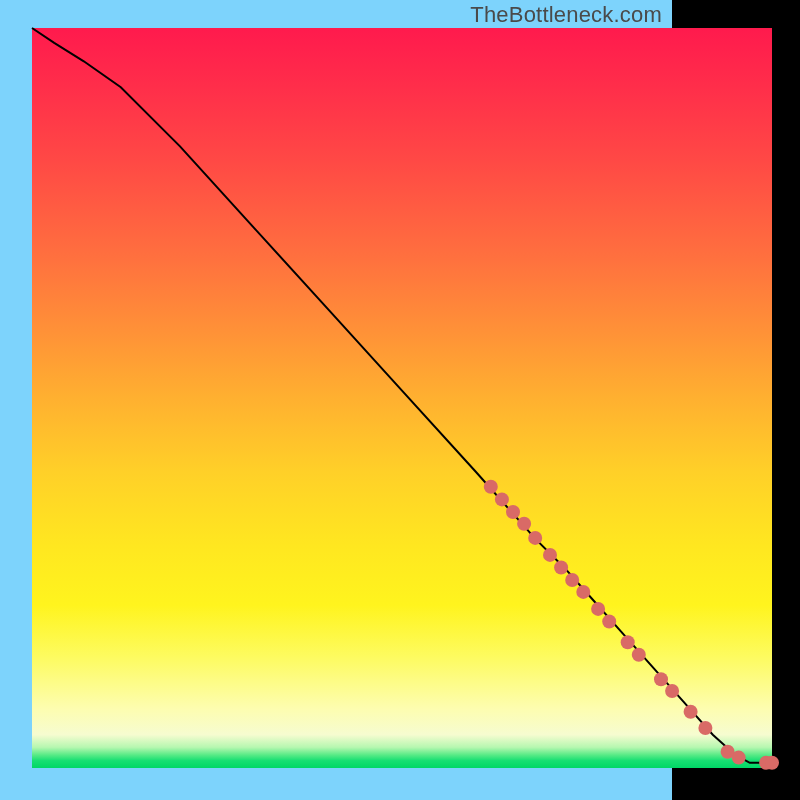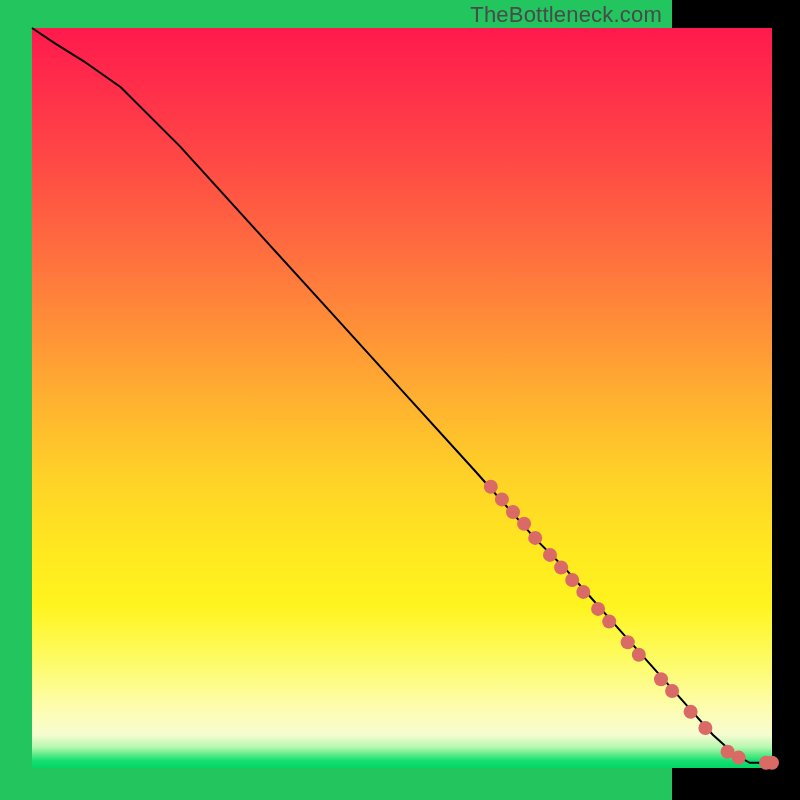--- a/index.html
+++ b/index.html
@@ -8,21 +8,21 @@
     width: 800px;
     height: 800px;
     background: #000;
     overflow: hidden;
     font-family: Arial, Helvetica, sans-serif;
   }
   .frame {
     position: relative;
     width: 672px;
     height: 800px;
-    background: #22c55e;
+    background: #7dd3fc;
   }
   .watermark {
     position: absolute;
     top: 2px;
     right: 10px;
     color: #4a4a4a;
     font-size: 22px;
     font-weight: 500;
     letter-spacing: 0.2px;
     z-index: 10;

